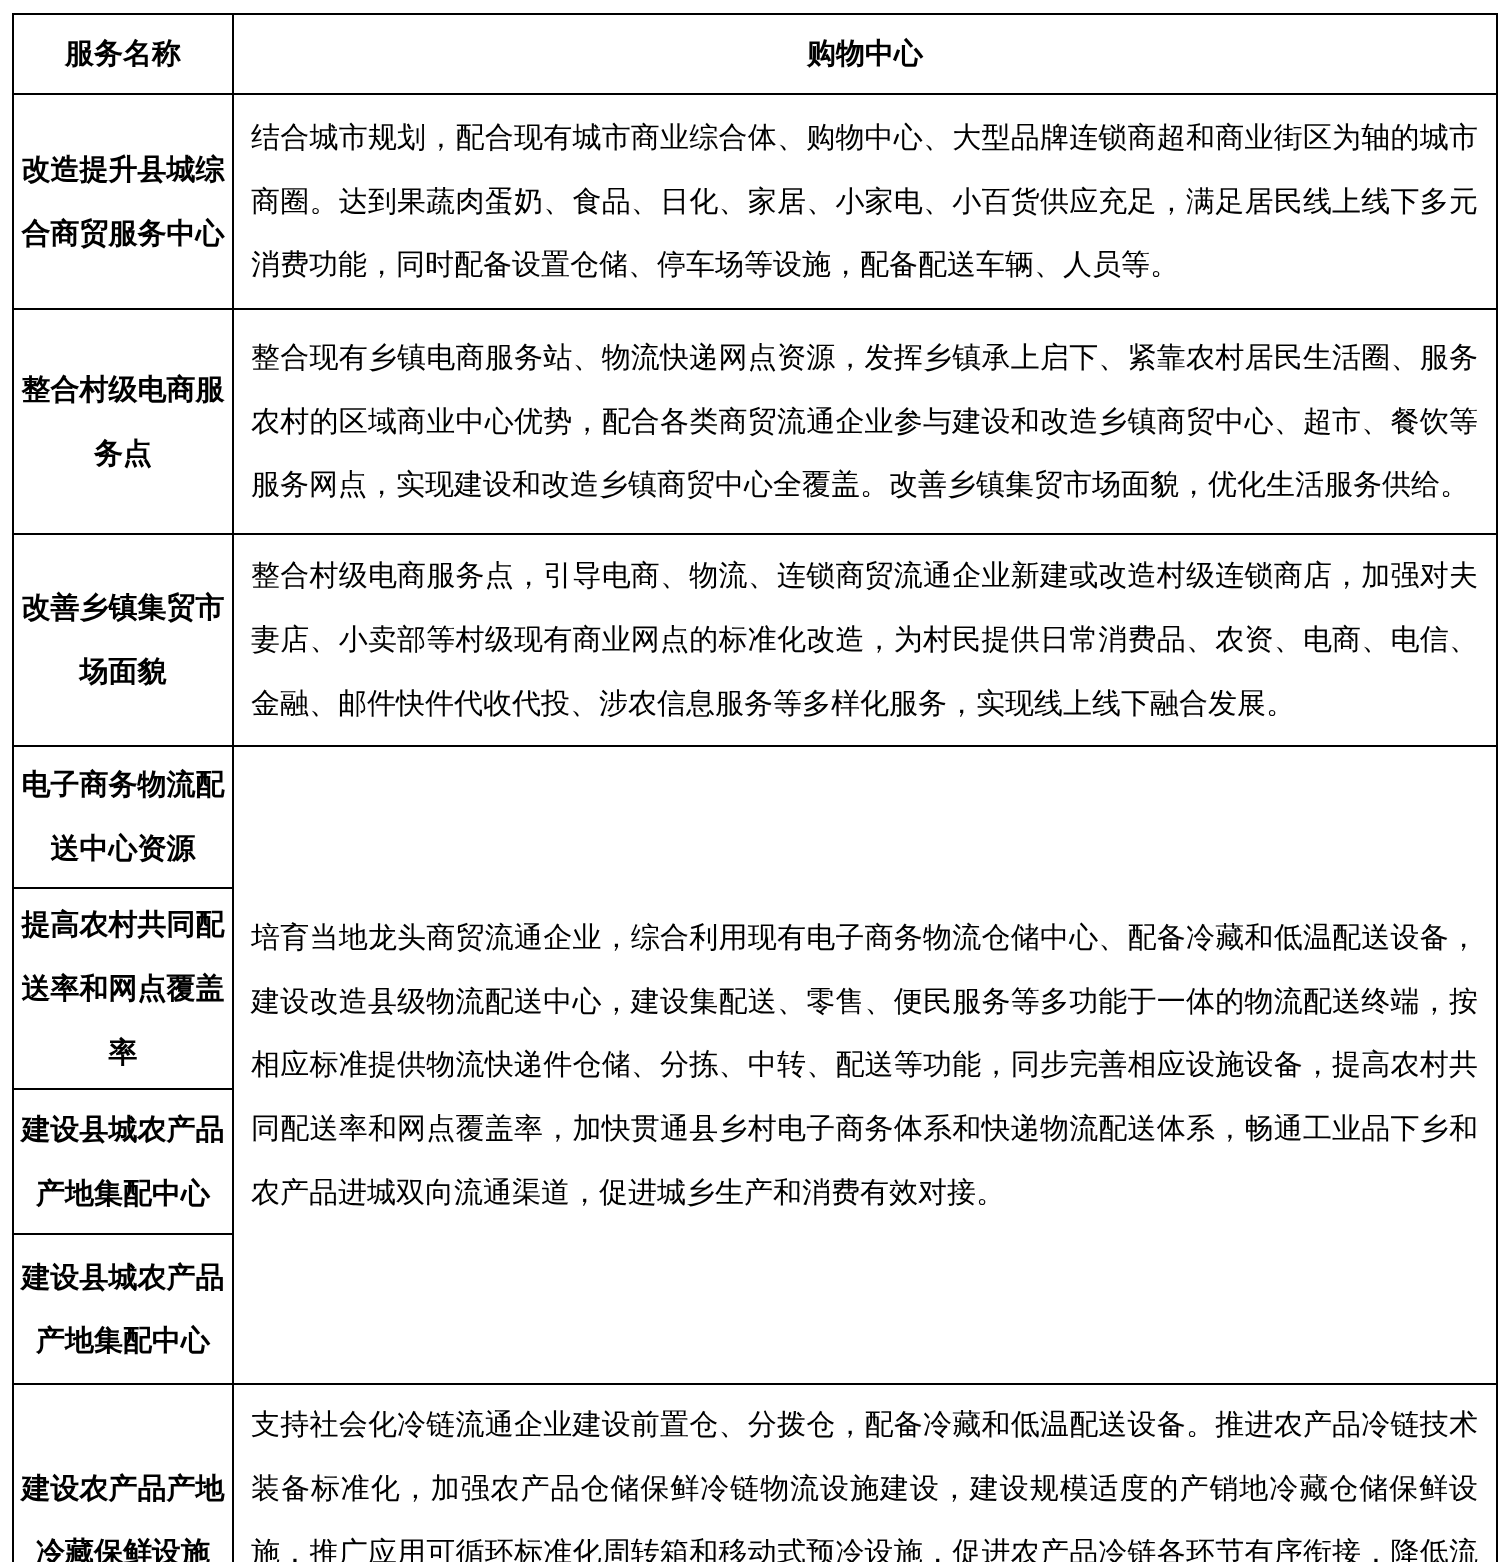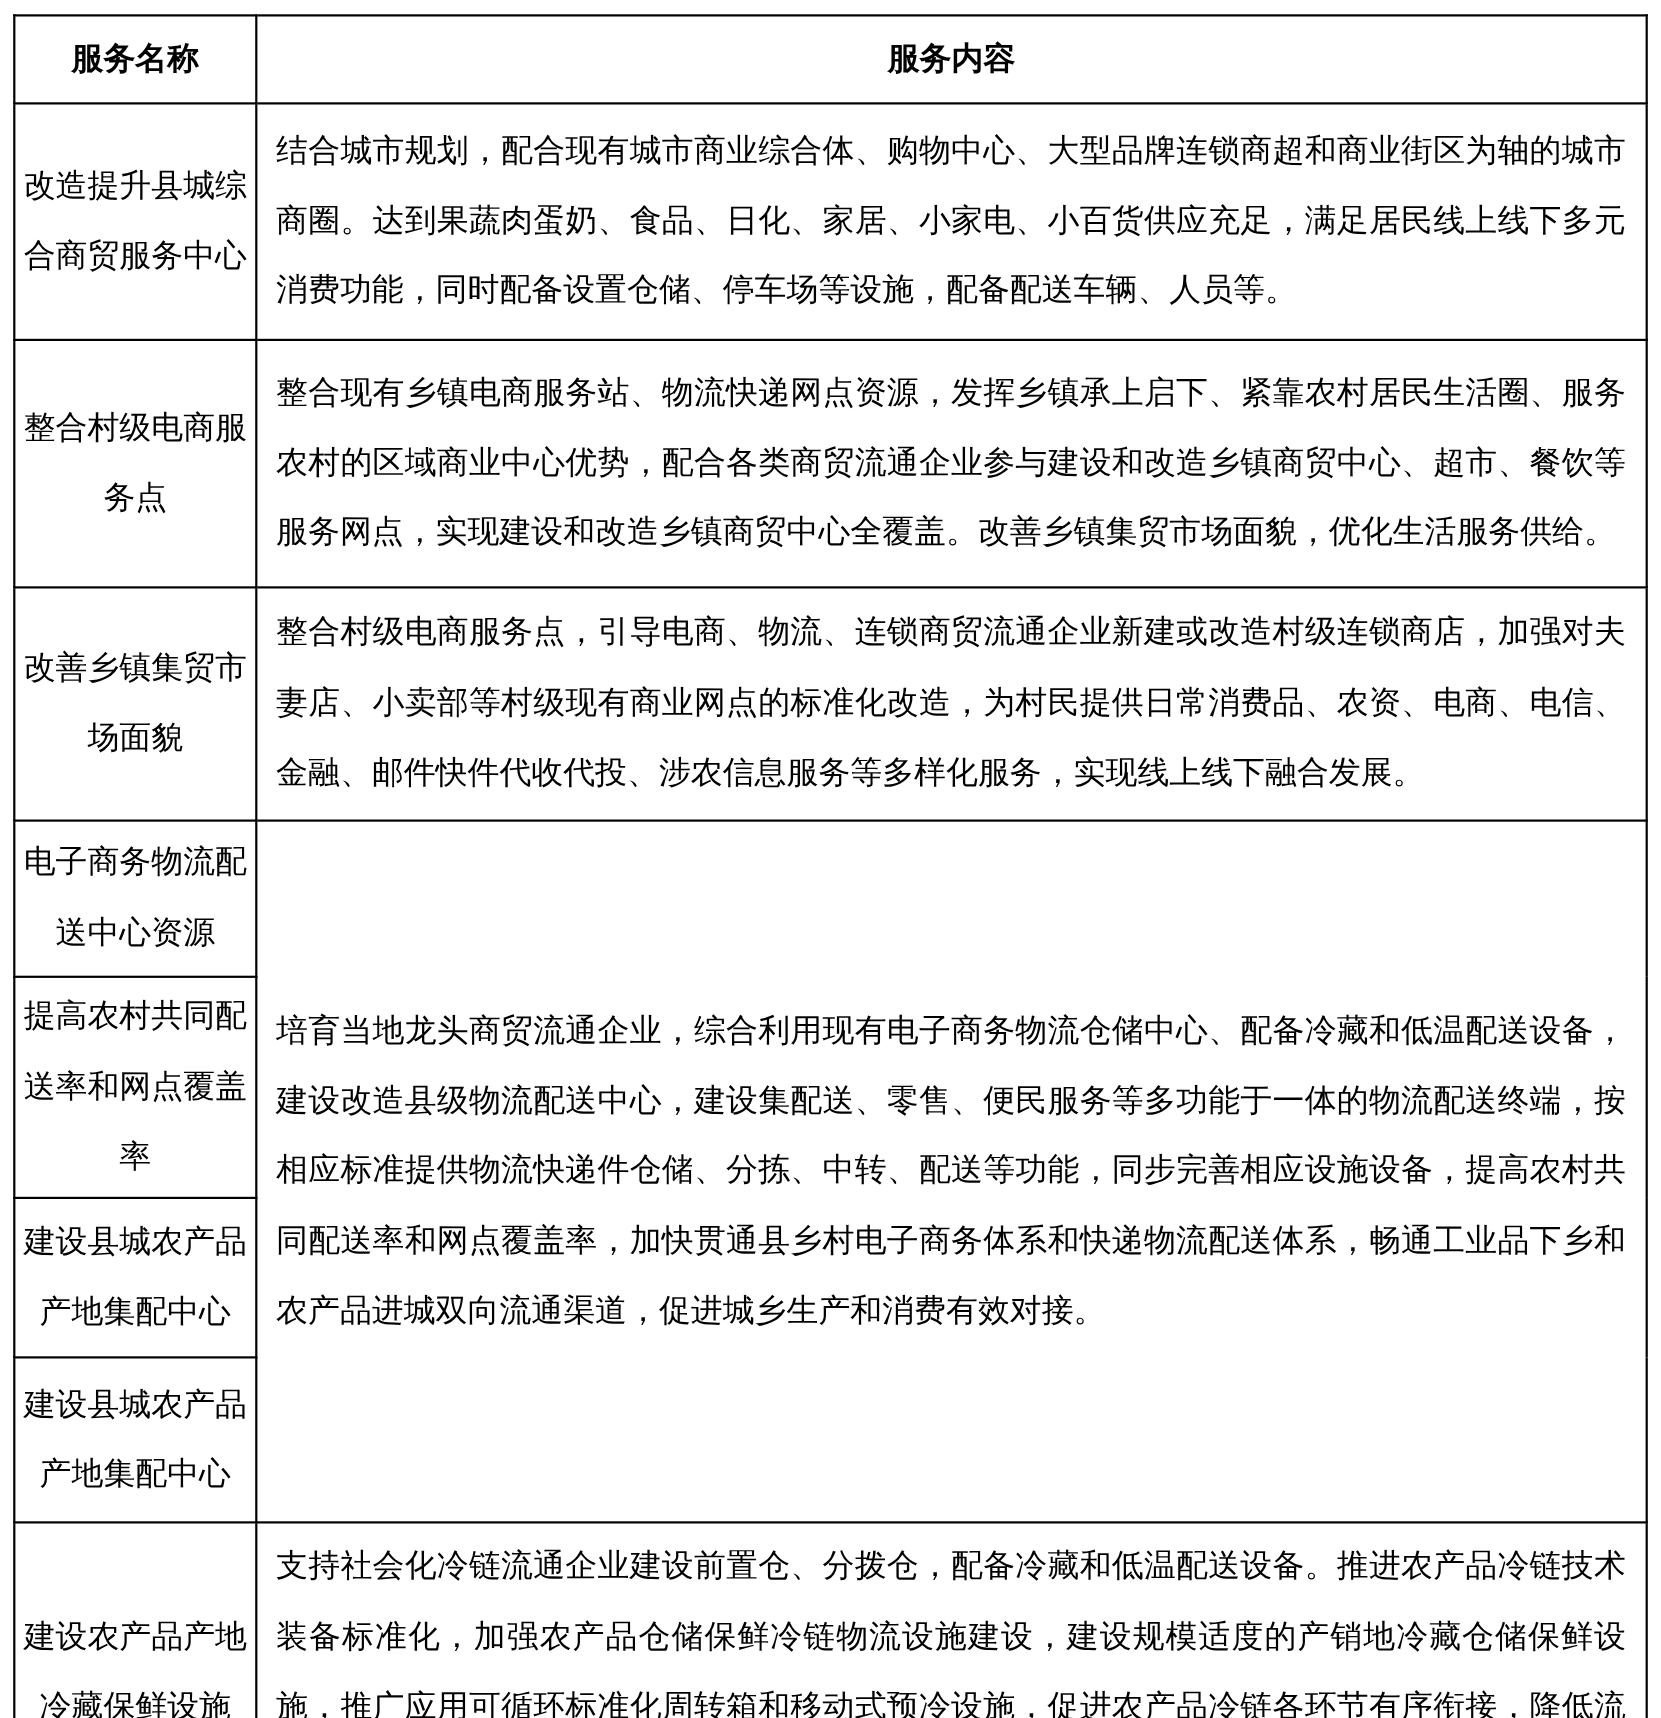--- a/index.html
+++ b/index.html
@@ -31,21 +31,21 @@
   }
   th.header-cell {
     font-size: 29px;
     font-weight: bold;
     text-align: center;
     vertical-align: middle;
     padding: 0 4px;
   }
   td.name-cell {
     font-size: 29px;
-    font-weight: normal;
+    font-weight: bold;
     text-align: center;
     vertical-align: middle;
     line-height: 2.2;
     padding: 4px 6px;
   }
   td.content-cell {
     font-size: 29px;
     font-weight: normal;
     text-align: justify;
     text-justify: inter-character;
@@ -59,21 +59,21 @@
 
 <div class="page">
   <table class="doc-table">
     <colgroup>
       <col style="width:220px">
       <col style="width:1264px">
     </colgroup>
     <tbody>
       <tr style="height:80px">
         <th class="header-cell">服务名称</th>
-        <th class="header-cell">服务内容</th>
+        <th class="header-cell">购物中心</th>
       </tr>
 
       <tr style="height:215px">
         <td class="name-cell">改造提升县城综合商贸服务中心</td>
         <td class="content-cell">结合城市规划，配合现有城市商业综合体、购物中心、大型品牌连锁商超和商业街区为轴的城市商圈。达到果蔬肉蛋奶、食品、日化、家居、小家电、小百货供应充足，满足居民线上线下多元消费功能，同时配备设置仓储、停车场等设施，配备配送车辆、人员等。</td>
       </tr>
 
       <tr style="height:225px">
         <td class="name-cell">整合村级电商服务点</td>
         <td class="content-cell">整合现有乡镇电商服务站、物流快递网点资源，发挥乡镇承上启下、紧靠农村居民生活圈、服务农村的区域商业中心优势，配合各类商贸流通企业参与建设和改造乡镇商贸中心、超市、餐饮等服务网点，实现建设和改造乡镇商贸中心全覆盖。改善乡镇集贸市场面貌，优化生活服务供给。</td>

